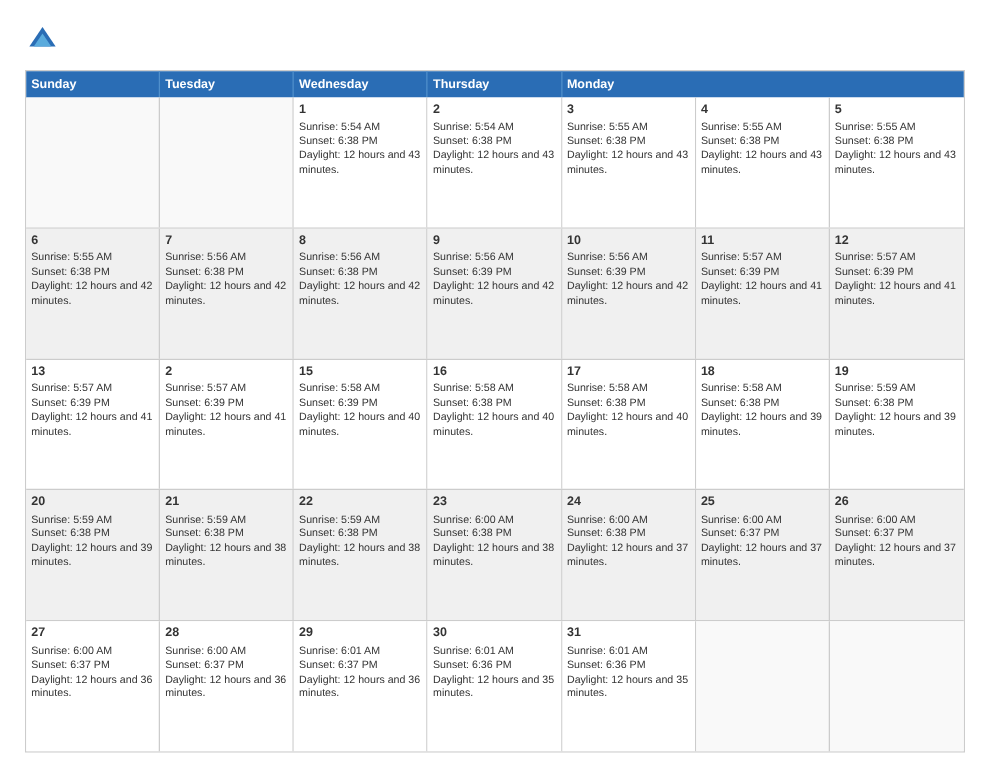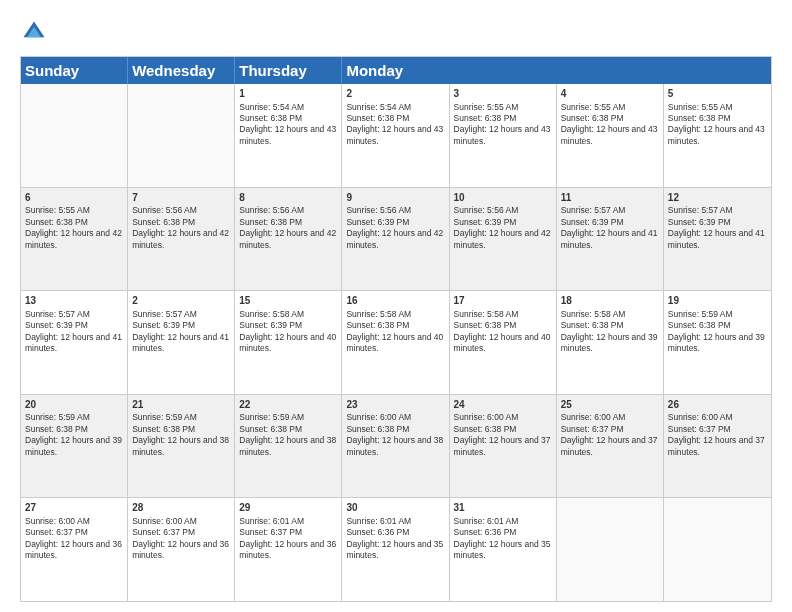--- a/index.html
+++ b/index.html
@@ -66,21 +66,21 @@
       flex-direction: column;
       border: 1px solid #ccc;
     }
     .cal-header-row {
       display: grid;
       grid-template-columns: repeat(7, 1fr);
       background: #2a6db5;
     }
     .cal-header-cell {
       color: #fff;
-      font-size: 15px;
+      font-size: 10px;
       font-weight: bold;
       padding: 5px 4px;
       text-align: left;
       border-right: 1px solid #5090cc;
     }
     .cal-header-cell:last-child { border-right: none; }
     .cal-body {
       flex: 1;
       display: flex;
       flex-direction: column;
@@ -126,20 +126,21 @@
     </div>
     <div class="title-block">
       <div class="month-title"></div>
       <div class="location"></div>
     </div>
   </div>
 
   <div class="calendar">
     <div class="cal-header-row" id="cal-header">
         <div class="cal-header-cell">Sunday</div>
+        <div class="cal-header-cell">Tuesday</div>
         <div class="cal-header-cell">Wednesday</div>
         <div class="cal-header-cell">Thursday</div>
         <div class="cal-header-cell">Monday</div>
       </div>
     <div class="cal-body" id="cal-body">
         <div class="cal-row">
           <div class="cal-cell empty"></div>
           <div class="cal-cell empty"></div>
           <div class="cal-cell">
             <div class="day-num">1</div>

